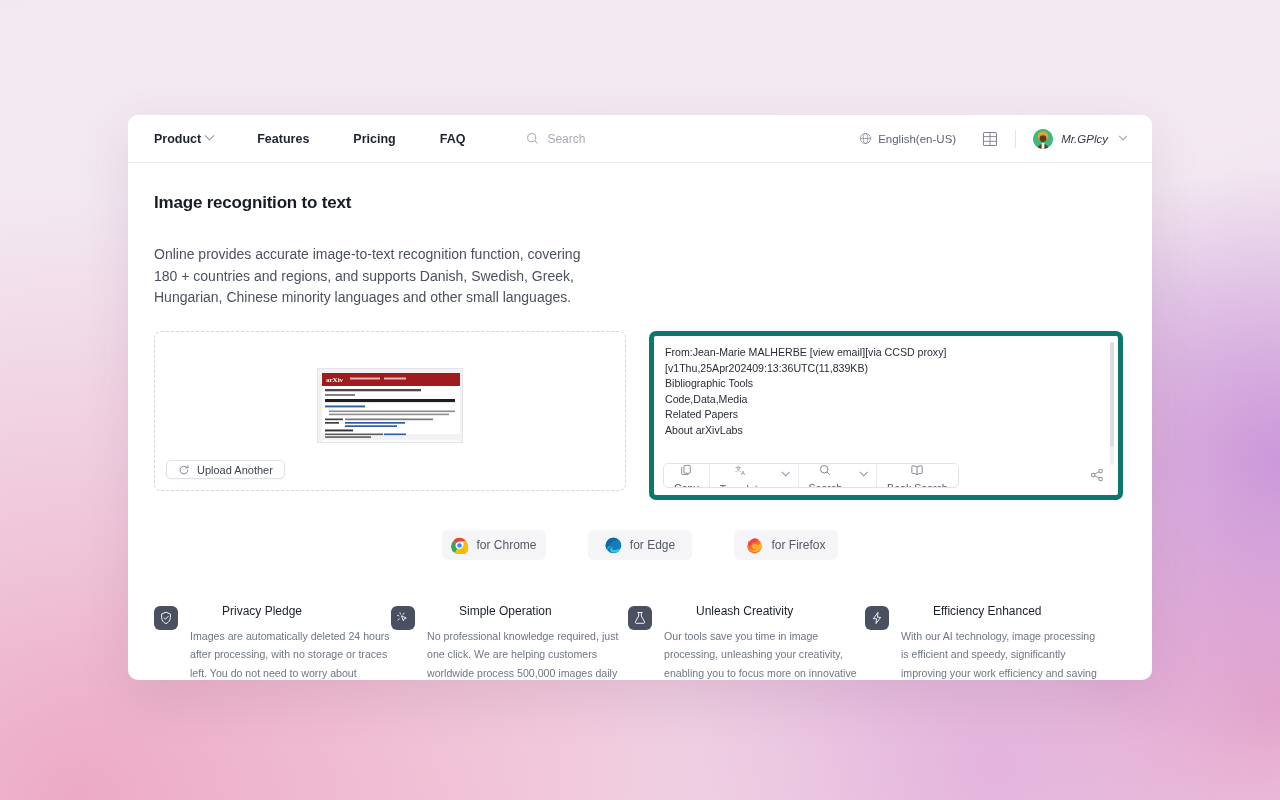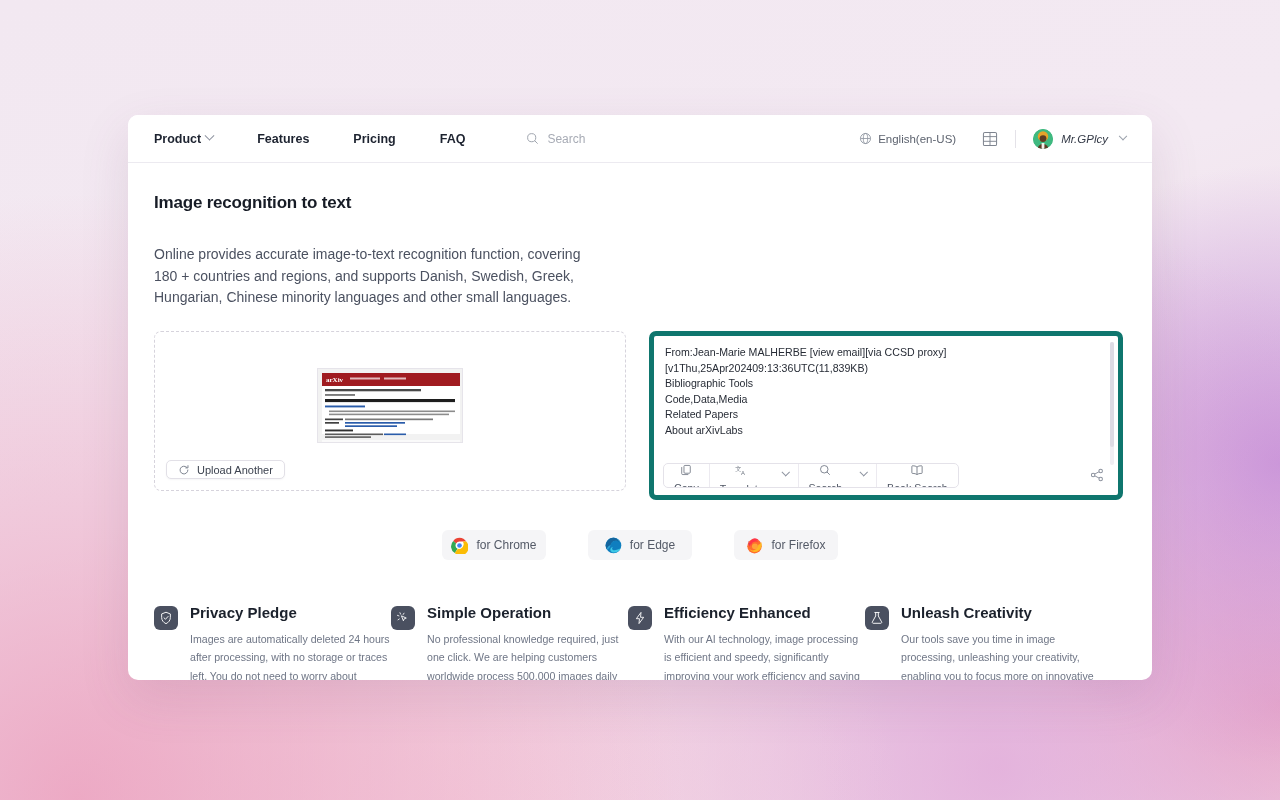--- a/index.html
+++ b/index.html
@@ -281,23 +281,24 @@
   }
   .feat-icon {
     width: 24px; height: 24px;
     min-width: 24px;
     border-radius: 6px;
     background: #4a5060;
     display: flex; align-items: center; justify-content: center;
     margin-top: 2px;
   }
   .feat-title {
-    font-size: 15px;
-    font-weight: 700;
+    font-size: 12px;
+    font-weight: 400;
     color: #1b212c;
+    margin-left: 32px;
   }
   .feat-desc {
     margin-top: 9px;
     font-size: 10.6px;
     line-height: 1.72;
     color: #6f7686;
   }
 
   svg { display: block; }
 </style>
@@ -580,37 +581,37 @@
         </div>
         <div>
           <div class="feat-title">Simple Operation</div>
           <div class="feat-desc">No professional knowledge required, just one click. We are helping customers worldwide process 500,000 images daily with ease.</div>
         </div>
       </div>
 
       <div class="feature">
         <div class="feat-icon">
           <svg width="14" height="14" viewBox="0 0 18 18" fill="none">
+            <path d="M7.3 1.9v4.5L3.1 14.0a1.2 1.2 0 0 0 1.05 1.8h9.7a1.2 1.2 0 0 0 1.05-1.8l-4.2-7.6V1.9" stroke="#ffffff" stroke-width="1.2" stroke-linejoin="round"></path>
+            <line x1="6.2" y1="1.9" x2="11.8" y2="1.9" stroke="#ffffff" stroke-width="1.2" stroke-linecap="round"></line>
+          </svg>
+        </div>
+        <div>
+          <div class="feat-title">Unleash Creativity</div>
+          <div class="feat-desc">Our tools save you time in image processing, unleashing your creativity, enabling you to focus more on innovative work.</div>
+        </div>
+      </div>
+
+      <div class="feature">
+        <div class="feat-icon">
+          <svg width="14" height="14" viewBox="0 0 18 18" fill="none">
             <path d="M10.3 1.8L4.3 9.9h4.0l-.6 6.3 6.0-8.1h-4.0l.6-6.3z" stroke="#ffffff" stroke-width="1.15" stroke-linejoin="round"></path>
           </svg>
         </div>
         <div>
           <div class="feat-title">Efficiency Enhanced</div>
           <div class="feat-desc">With our AI technology, image processing is efficient and speedy, significantly improving your work efficiency and saving your time.</div>
         </div>
       </div>
 
-      <div class="feature">
-        <div class="feat-icon">
-          <svg width="14" height="14" viewBox="0 0 18 18" fill="none">
-            <path d="M7.3 1.9v4.5L3.1 14.0a1.2 1.2 0 0 0 1.05 1.8h9.7a1.2 1.2 0 0 0 1.05-1.8l-4.2-7.6V1.9" stroke="#ffffff" stroke-width="1.2" stroke-linejoin="round"></path>
-            <line x1="6.2" y1="1.9" x2="11.8" y2="1.9" stroke="#ffffff" stroke-width="1.2" stroke-linecap="round"></line>
-          </svg>
-        </div>
-        <div>
-          <div class="feat-title">Unleash Creativity</div>
-          <div class="feat-desc">Our tools save you time in image processing, unleashing your creativity, enabling you to focus more on innovative work.</div>
-        </div>
-      </div>
-
     </div>
   </div>
 </div>
 
 </body></html>

